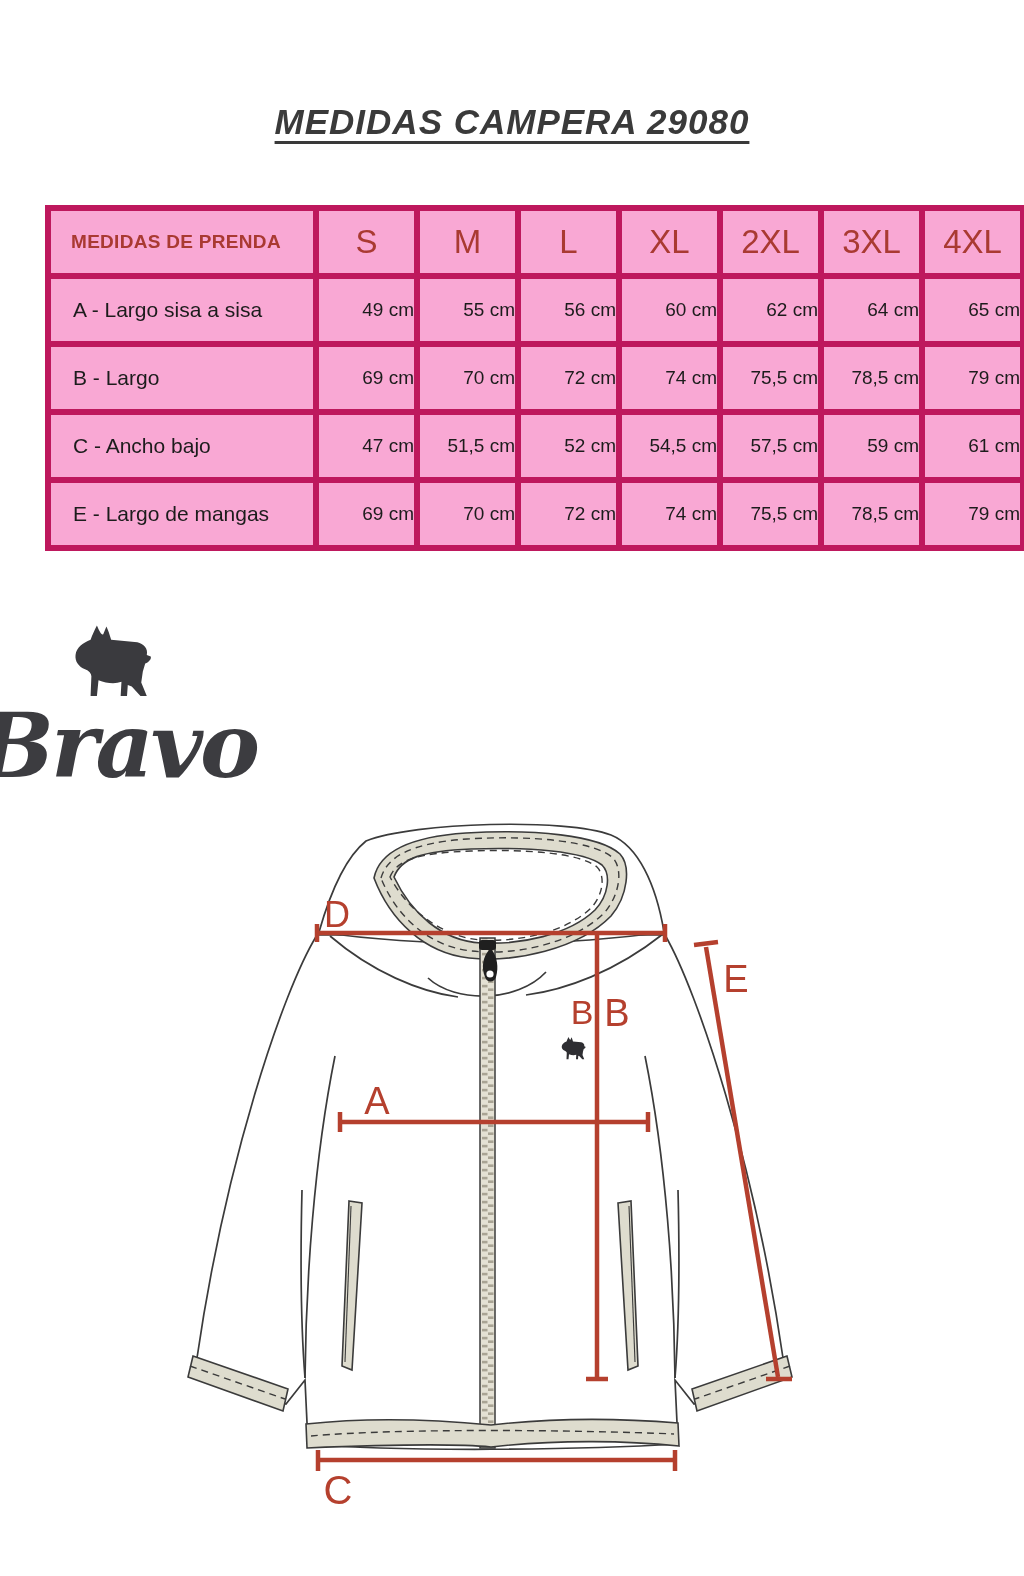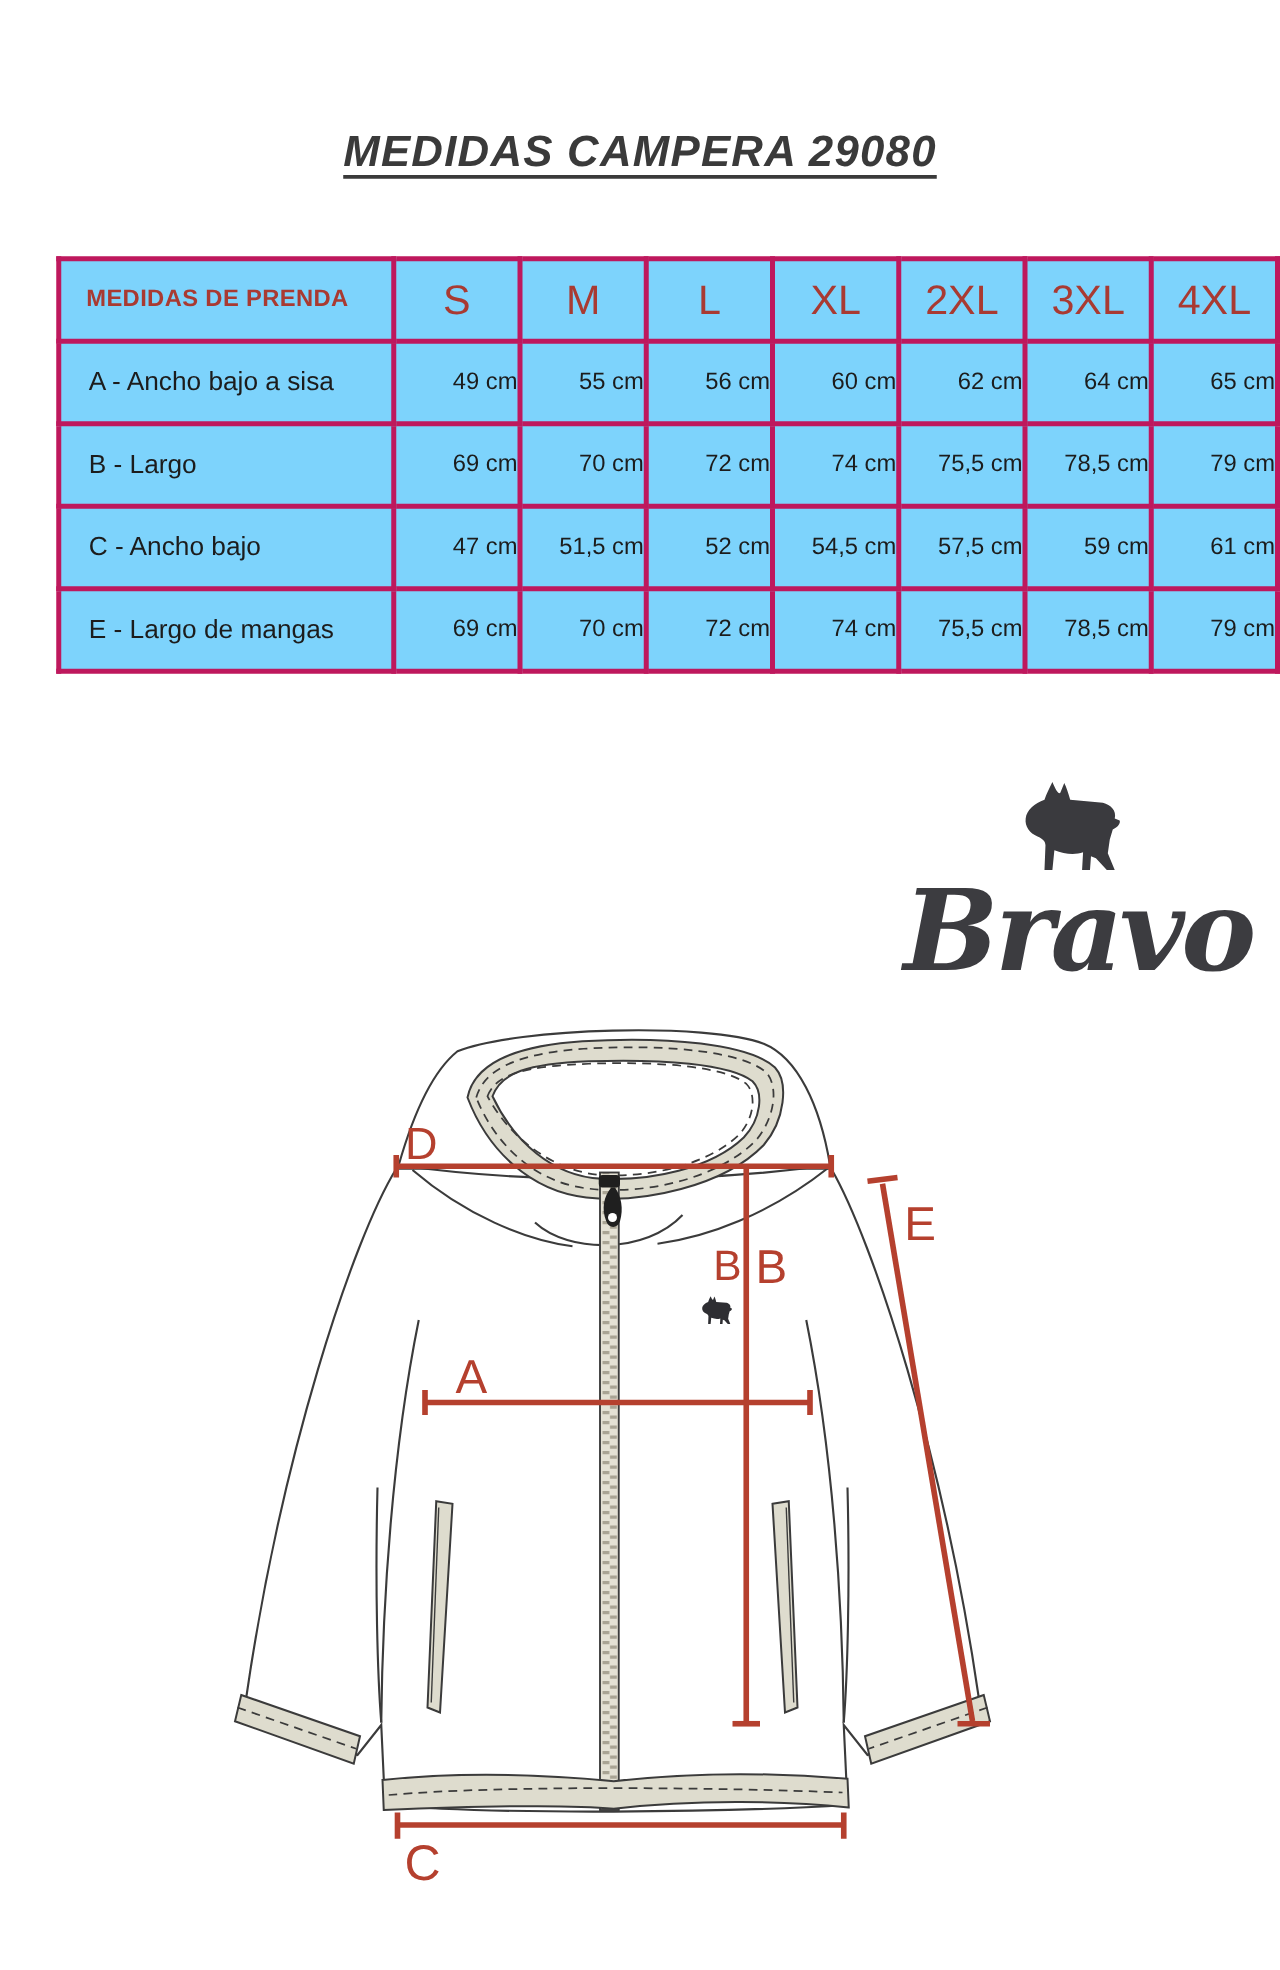--- a/index.html
+++ b/index.html
@@ -11,31 +11,31 @@
     position:absolute;top:102px;left:0;width:100%;text-align:center;
     font-size:35px;font-weight:bold;color:#3a3a3a;letter-spacing:1px;
   }
   .page-title span{
     text-decoration:underline;text-decoration-thickness:3px;text-underline-offset:7px;font-style:italic;
   }
   table.size-table{
     position:absolute;left:45px;top:205px;width:976px;
     border-collapse:collapse;table-layout:fixed;
   }
-  .size-table th,.size-table td{border:4px solid #be185d;height:62px;padding:0;background:#7dd3fc;}
+  .size-table th,.size-table td{border:6px solid #be185d;height:62px;padding:0;background:#f9a8d4;}
   .size-table col.c-label{width:268px}
   .size-table col.c-size{width:101px}
   th.measures-head{
     color:#a93a32;font-size:19px;font-weight:bold;text-align:left;
     padding-left:20px;letter-spacing:.3px;
   }
   th.size-head{color:#a93a32;font-size:33px;font-weight:normal;text-align:center}
   td.row-label{font-size:21px;color:#1c1c1c;text-align:left;padding-left:22px}
   td.row-value{font-size:19px;color:#1c1c1c;text-align:right}
-  .brand-logo{position:absolute;top:622px;left:0;width:100%;text-align:right}
+  .brand-logo{position:absolute;top:622px;left:0;width:100%;text-align:left}
   .brand-logo .inner{display:inline-block;transform:translateX(-22px)}
   .brand-logo svg.dog{display:block;margin:0 auto -4px auto}
   .brand-name{
     font-family:"DejaVu Serif",serif;font-style:italic;font-weight:bold;
     font-size:90px;line-height:1.05;color:#3c3c40;letter-spacing:-3px;
   }
   svg.jacket{position:absolute;left:150px;top:810px;width:700px;height:720px}
   .ln{stroke:#3b3b3b;stroke-width:1.7;fill:none}
   .wh{fill:#ffffff;stroke:#3b3b3b;stroke-width:1.7}
   .bg{fill:#dedcce;stroke:#3b3b3b;stroke-width:1.6}
@@ -69,21 +69,21 @@
         <th class="size-head">M</th>
         <th class="size-head">L</th>
         <th class="size-head">XL</th>
         <th class="size-head">2XL</th>
         <th class="size-head">3XL</th>
         <th class="size-head">4XL</th>
       </tr>
   </thead>
   <tbody id="size-table-body">
       <tr>
-        <td class="row-label">A - Ancho bajo a sisa</td>
+        <td class="row-label">A - Largo sisa a sisa</td>
         <td class="row-value">49 cm</td>
         <td class="row-value">55 cm</td>
         <td class="row-value">56 cm</td>
         <td class="row-value">60 cm</td>
         <td class="row-value">62 cm</td>
         <td class="row-value">64 cm</td>
         <td class="row-value">65 cm</td>
       </tr>
       <tr>
         <td class="row-label">B - Largo</td>

